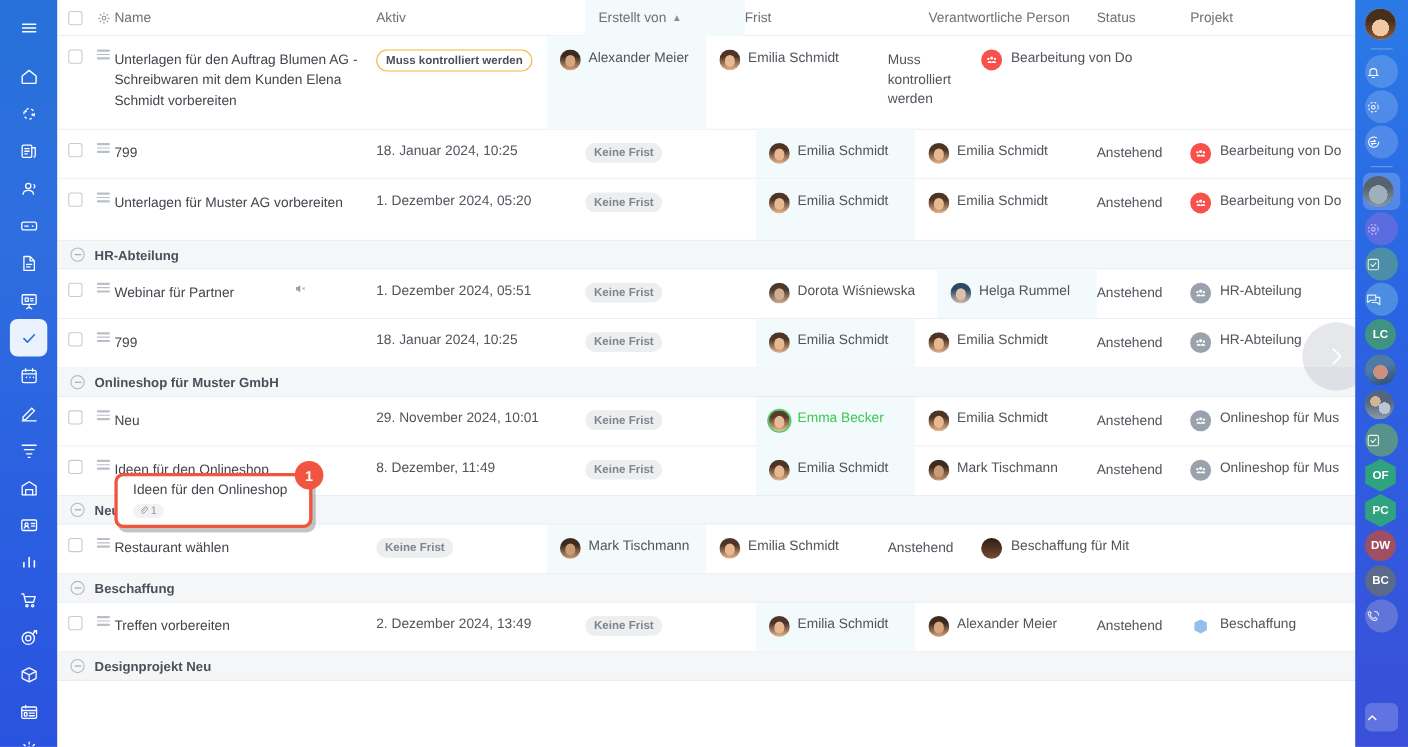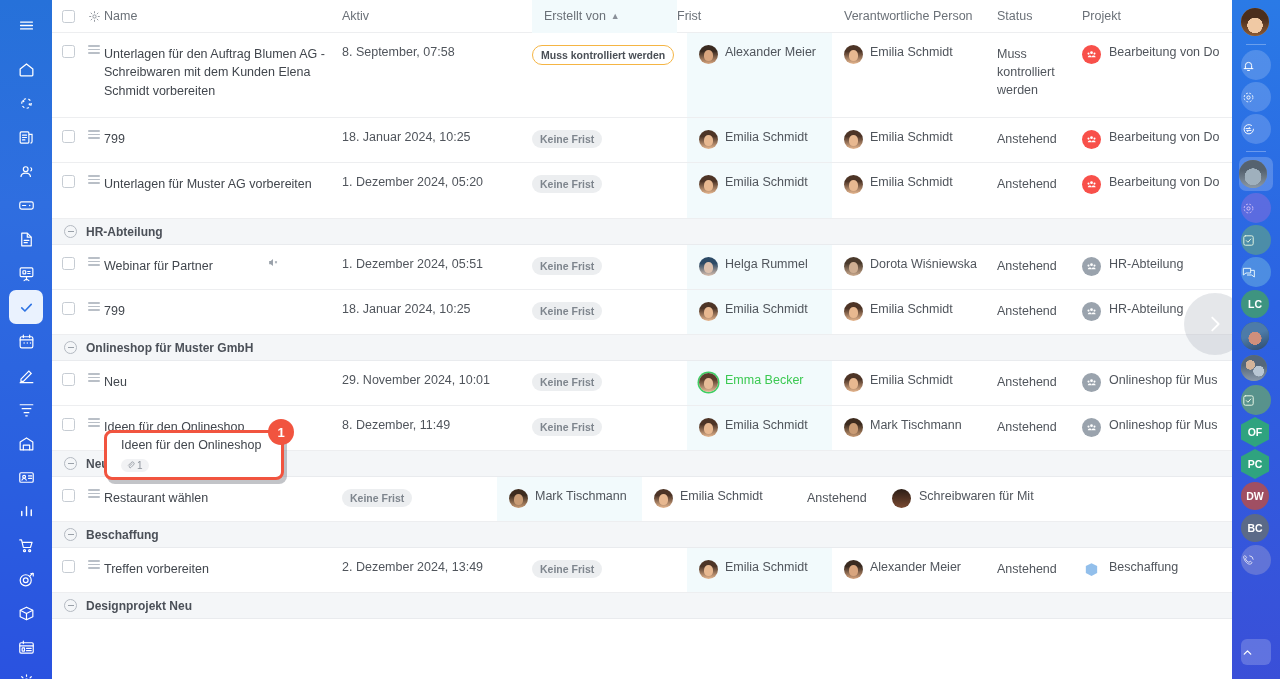--- a/index.html
+++ b/index.html
@@ -327,23 +327,20 @@
           <div class="cell c-grip">
             <span class="grip">
               <i></i>
               <i></i>
               <i></i>
             </span>
           </div>
           <div class="cell c-name">
             <span class="taskname">Unterlagen für den Auftrag Blumen AG - Schreibwaren mit dem Kunden Elena Schmidt vorbereiten</span>
           </div>
-          <div class="cell c-aktiv" style="position:relative">
-            <span>8. September, 07:58</span>
-          </div>
           <div class="cell c-frist">
             <span class="badge warn">Muss kontrolliert werden</span>
           </div>
           <div class="cell c-erst tinted" style="padding-left:12px;align-items:flex-start;padding-top:12px">
             <span class="ava">
               <span style="position:absolute;inset:0;background:linear-gradient(180deg,#3a2a20 0 34%,#d9a57e 100%)"></span>
               <span style="position:absolute;left:24%;top:26%;width:52%;height:58%;border-radius:50% 50% 46% 46%;background:#d9a57e"></span>
             </span>
             <span class="pname">Alexander Meier</span>
           </div>
@@ -492,33 +489,33 @@
               <svg width="13" height="13" viewBox="0 0 24 24" fill="#98a0a9">
                 <path d="M4 9h3l4-3.5v13L7 15H4z"></path>
                 <path d="M15.2 9.3l1.4 1.4 1.4-1.4.9.9-1.4 1.4 1.4 1.4-.9.9-1.4-1.4-1.4 1.4-.9-.9 1.4-1.4-1.4-1.4z"></path>
               </svg>
             </span>
             <span>1. Dezember 2024, 05:51</span>
           </div>
           <div class="cell c-frist">
             <span class="badge grey">Keine Frist</span>
           </div>
+          <div class="cell c-resp" style="padding-left:12px">
+            <span class="ava">
+              <span style="position:absolute;inset:0;background:linear-gradient(180deg,#4b3a2c 0 34%,#cfae92 100%)"></span>
+              <span style="position:absolute;left:24%;top:26%;width:52%;height:58%;border-radius:50% 50% 46% 46%;background:#cfae92"></span>
+            </span>
+            <span class="pname">Dorota Wiśniewska</span>
+          </div>
           <div class="cell c-erst tinted" style="padding-left:12px;align-items:flex-start;padding-top:12px">
             <span class="ava">
               <span style="position:absolute;inset:0;background:linear-gradient(180deg,#2c4a66 0 34%,#dcc0ad 100%)"></span>
               <span style="position:absolute;left:24%;top:26%;width:52%;height:58%;border-radius:50% 50% 46% 46%;background:#dcc0ad"></span>
             </span>
             <span class="pname">Helga Rummel</span>
-          </div>
-          <div class="cell c-resp" style="padding-left:12px">
-            <span class="ava">
-              <span style="position:absolute;inset:0;background:linear-gradient(180deg,#4b3a2c 0 34%,#cfae92 100%)"></span>
-              <span style="position:absolute;left:24%;top:26%;width:52%;height:58%;border-radius:50% 50% 46% 46%;background:#cfae92"></span>
-            </span>
-            <span class="pname">Dorota Wiśniewska</span>
           </div>
           <div class="cell c-stat">
             <span style="line-height:1.45">Anstehend</span>
           </div>
           <div class="cell c-proj">
             <span class="projicon" style="background:#9aa3ad">
               <svg width="11" height="11" viewBox="0 0 24 24" fill="#fff">
                 <circle cx="12" cy="8" r="3"></circle>
                 <circle cx="5.5" cy="10" r="2.3"></circle>
                 <circle cx="18.5" cy="10" r="2.3"></circle>
@@ -716,21 +713,21 @@
               <span style="position:absolute;inset:0;background:linear-gradient(180deg,#4d3426 0 34%,#e8b890 100%)"></span>
               <span style="position:absolute;left:24%;top:26%;width:52%;height:58%;border-radius:50% 50% 46% 46%;background:#e8b890"></span>
             </span>
             <span class="pname">Emilia Schmidt</span>
           </div>
           <div class="cell c-stat">
             <span style="line-height:1.45">Anstehend</span>
           </div>
           <div class="cell c-proj">
             <span class="projicon" style="background:linear-gradient(180deg,#2b1d15,#7a4a32)"></span>
-            <span class="pname">Schreibwaren für Mit</span>
+            <span class="pname">Beschaffung für Mit</span>
           </div>
         </div>
         <div class="grouprow">
           <span class="collapse">
             <i></i>
           </span>
           <span>Beschaffung</span>
         </div>
         <div class="row" style="min-height:45px">
           <div class="cell c-chk">

